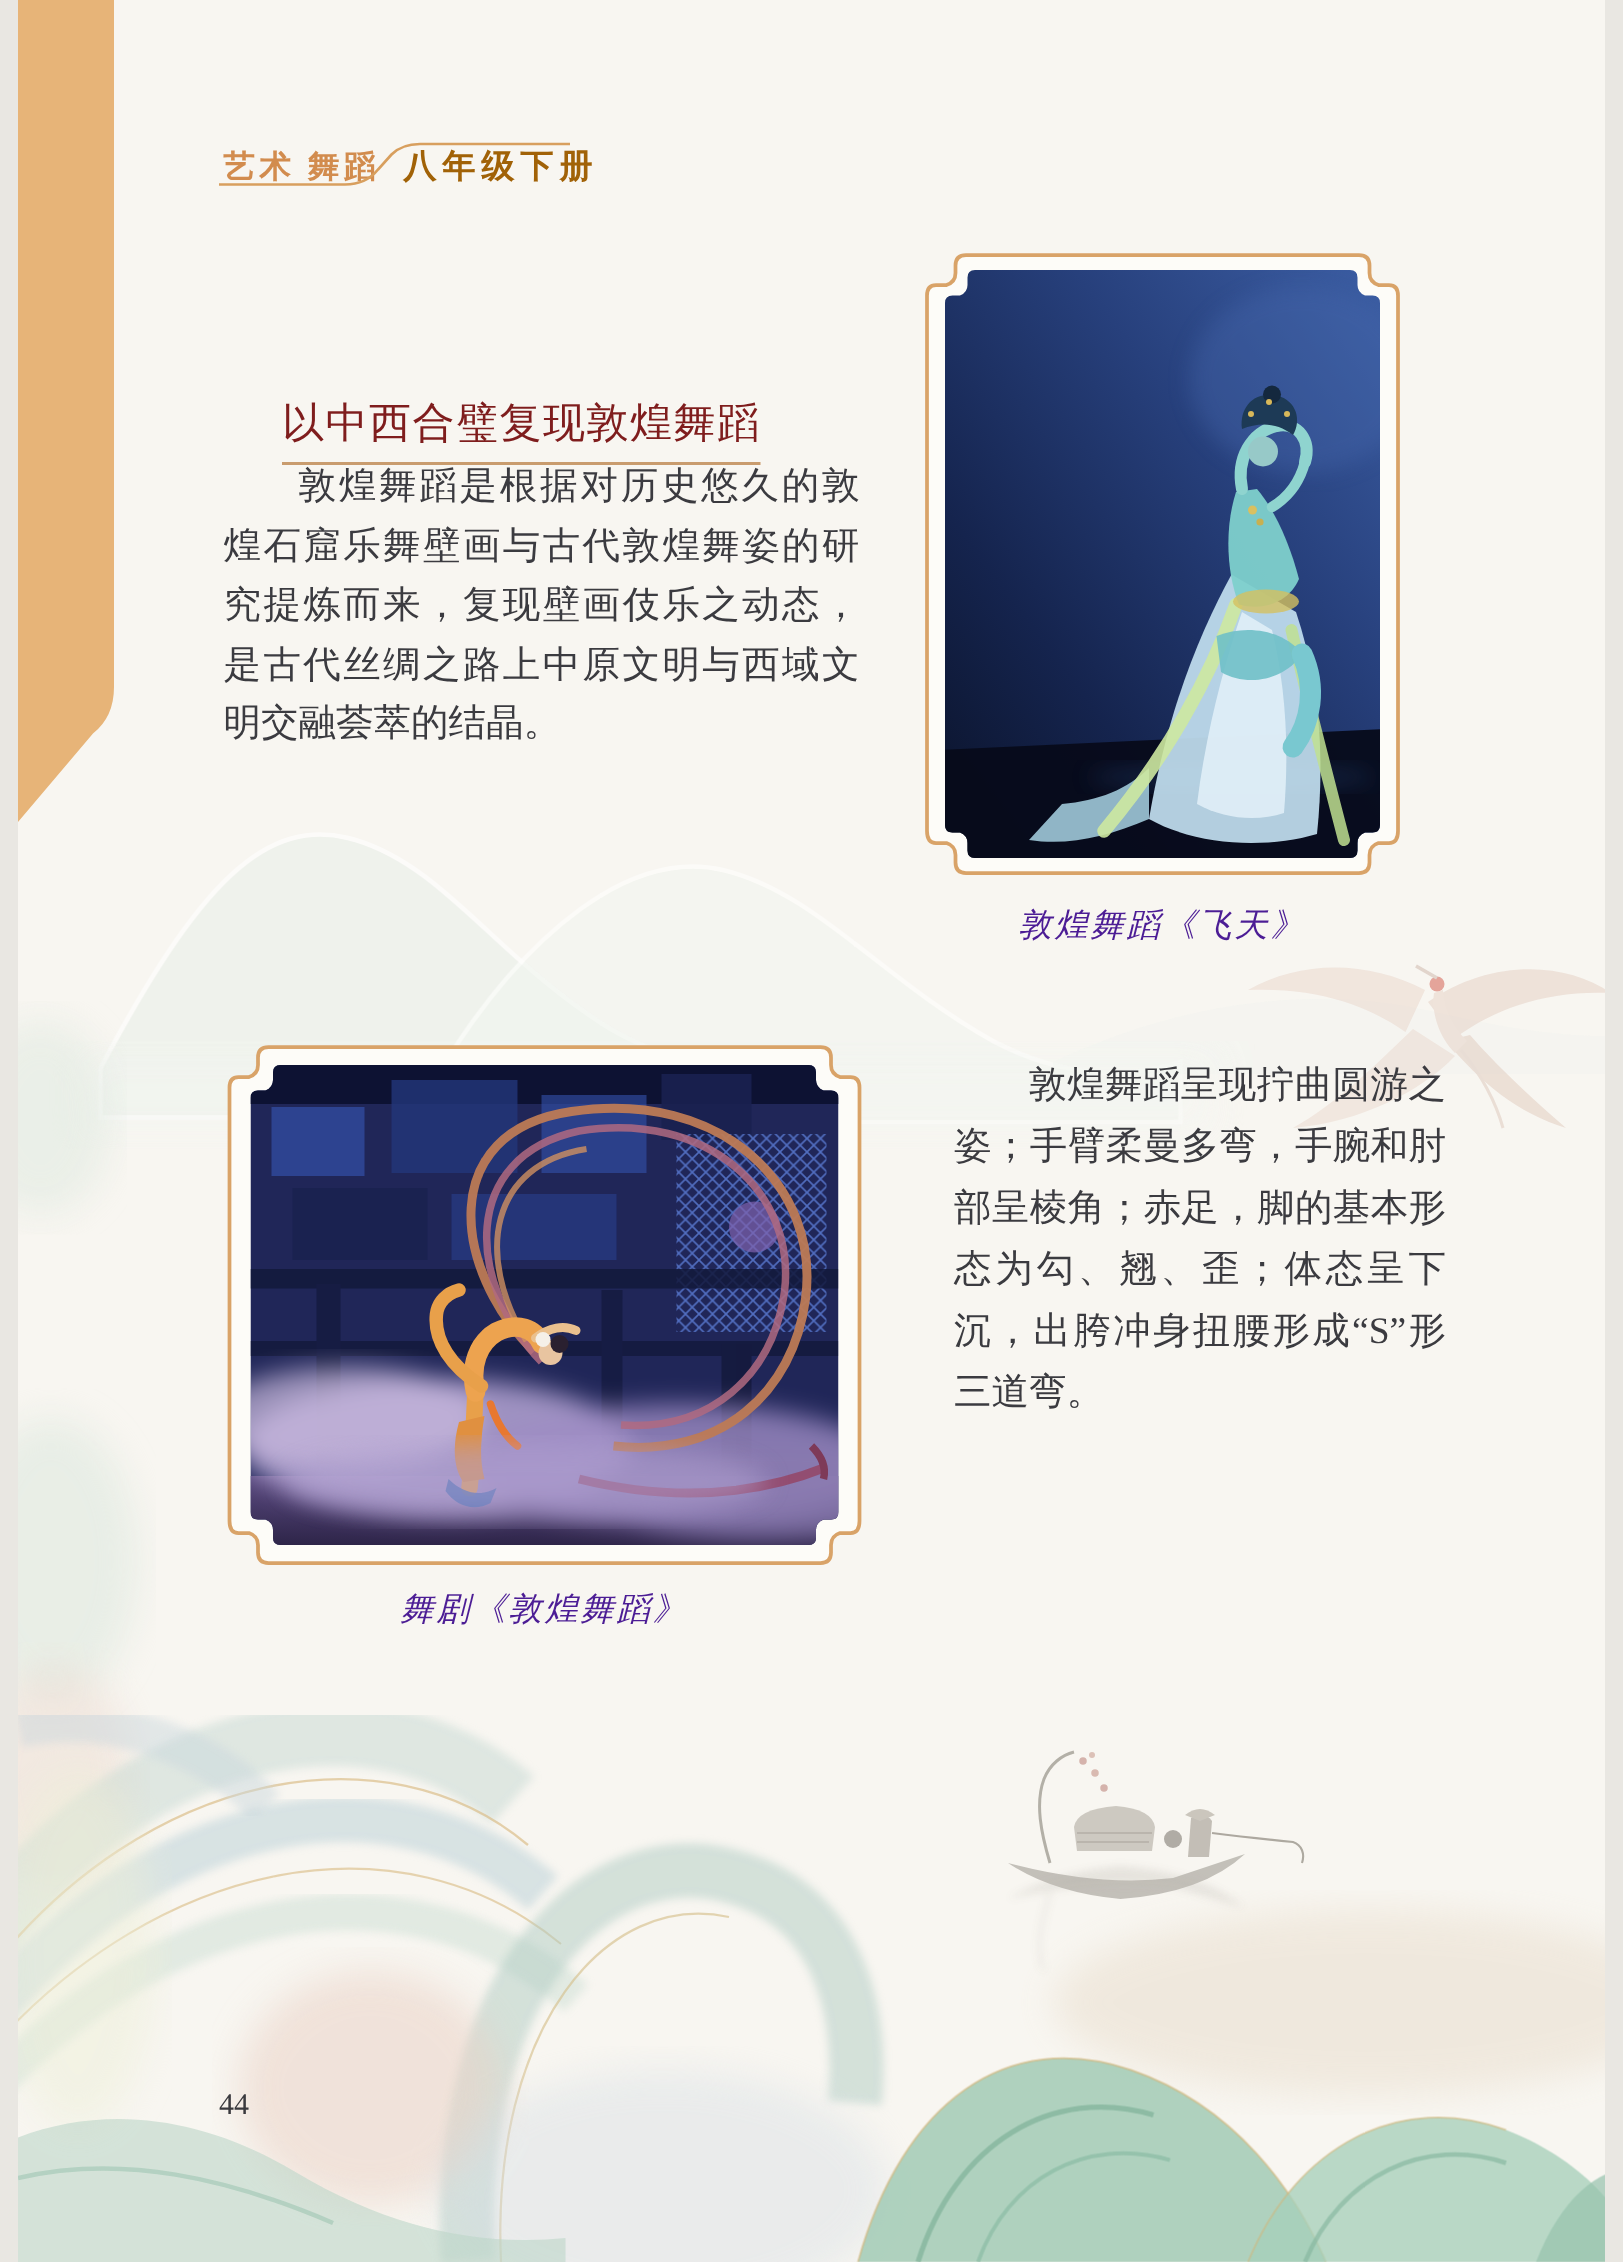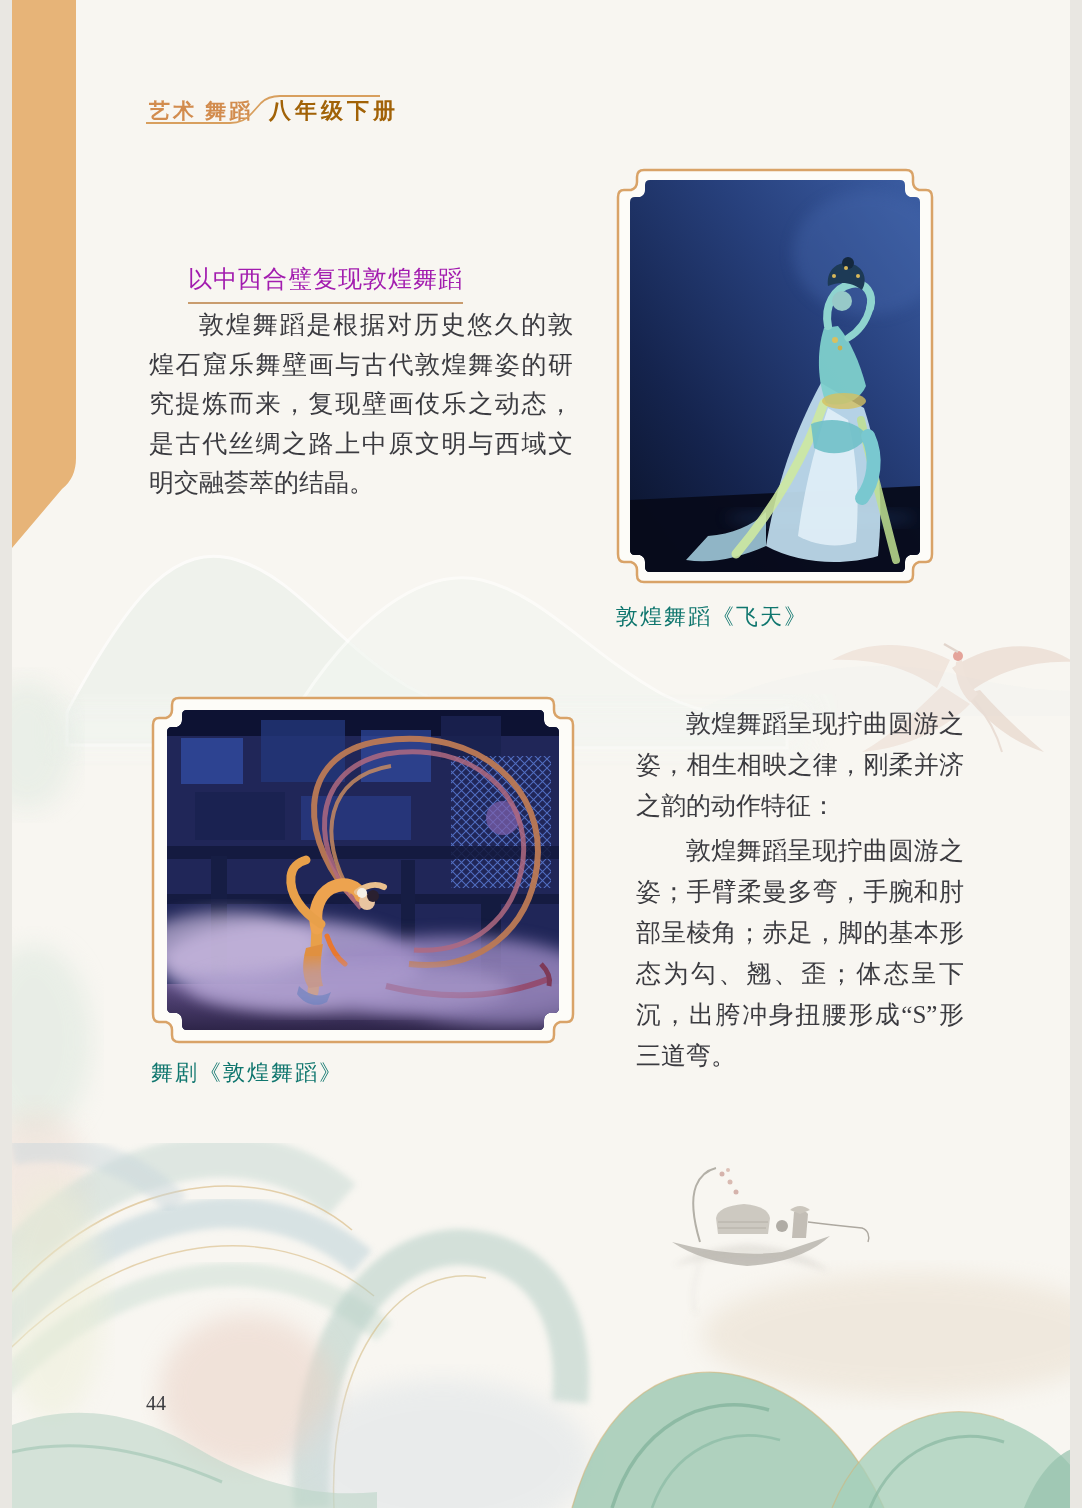--- a/index.html
+++ b/index.html
@@ -17,37 +17,37 @@
   .hdr-subject{
     left:137px;top:97px;font-size:21px;font-weight:700;color:#d28c4e;
     letter-spacing:3px;z-index:2;
   }
   .hdr-grade{
     left:257px;top:96px;font-size:22px;font-weight:700;color:#a16207;
     letter-spacing:4px;z-index:2;
   }
   .section-title{
     left:176px;top:263px;z-index:2;
-    font-size:24px;color:#a21caf;letter-spacing:1px;
+    font-size:28px;color:#7f1d1d;letter-spacing:1px;
     border-bottom:2px solid #c99c6e;padding-bottom:7px;display:inline-block;
   }
   .para1{
     left:133px;top:301px;width:432px;z-index:2;
     font-size:25px;line-height:39.5px;text-align:justify;text-align-last:left;
     color:#3b3b40;
   }
   .para1 p,.para2 p{margin:4px;text-indent:2em;}
   .para2{
     left:620px;top:699px;width:336px;z-index:2;
     font-size:25px;line-height:41px;text-align:justify;text-align-last:left;
     color:#3b3b40;
   }
   .caption{
-    z-index:2;text-align:left;font-size:22px;color:#0f766e;
-    letter-spacing:2px;
+    z-index:2;text-align:center;font-size:22px;color:#4c1d95;
+    font-style:italic;letter-spacing:2px;
   }
   .cap1{left:604px;top:602px;width:318px;}
   .cap2{left:139px;top:1058px;width:424px;}
   .page-num{left:134px;top:1392px;font-size:20px;color:#3a3a3e;z-index:2;}
   svg{display:block;}
 </style>
 </head>
 <body>
 
 <div class="page">
@@ -261,19 +261,18 @@
         <circle cx="222" cy="200" r="6" fill="#2a2030"></circle>
         <circle cx="211" cy="197" r="5" fill="#f5f0e8"></circle>
         <path d="M176 240 C180 252 186 262 194 268" stroke="#e87830" stroke-width="5" fill="none" stroke-linecap="round"></path>
       </g>
       <ellipse cx="200" cy="292" rx="160" ry="26" fill="#b0a0d0" opacity="0.55" filter="url(#p2blur)"></ellipse>
     </g>
   </svg>
   <div class="abs caption cap2">舞剧《敦煌舞蹈》</div>
 
   <div class="abs para2">
-    <p>敦煌舞蹈呈现拧曲圆游之姿，相生相映之律，刚柔并济之韵的动作特征：</p>
     <p>敦煌舞蹈呈现拧曲圆游之姿；手臂柔曼多弯，手腕和肘部呈棱角；赤足，脚的基本形态为勾、翘、歪；体态呈下沉，出胯冲身扭腰形成“S”形三道弯。</p>
   </div>
 
   <div class="abs page-num">44</div>
 
 </div>
 
 </body></html>

